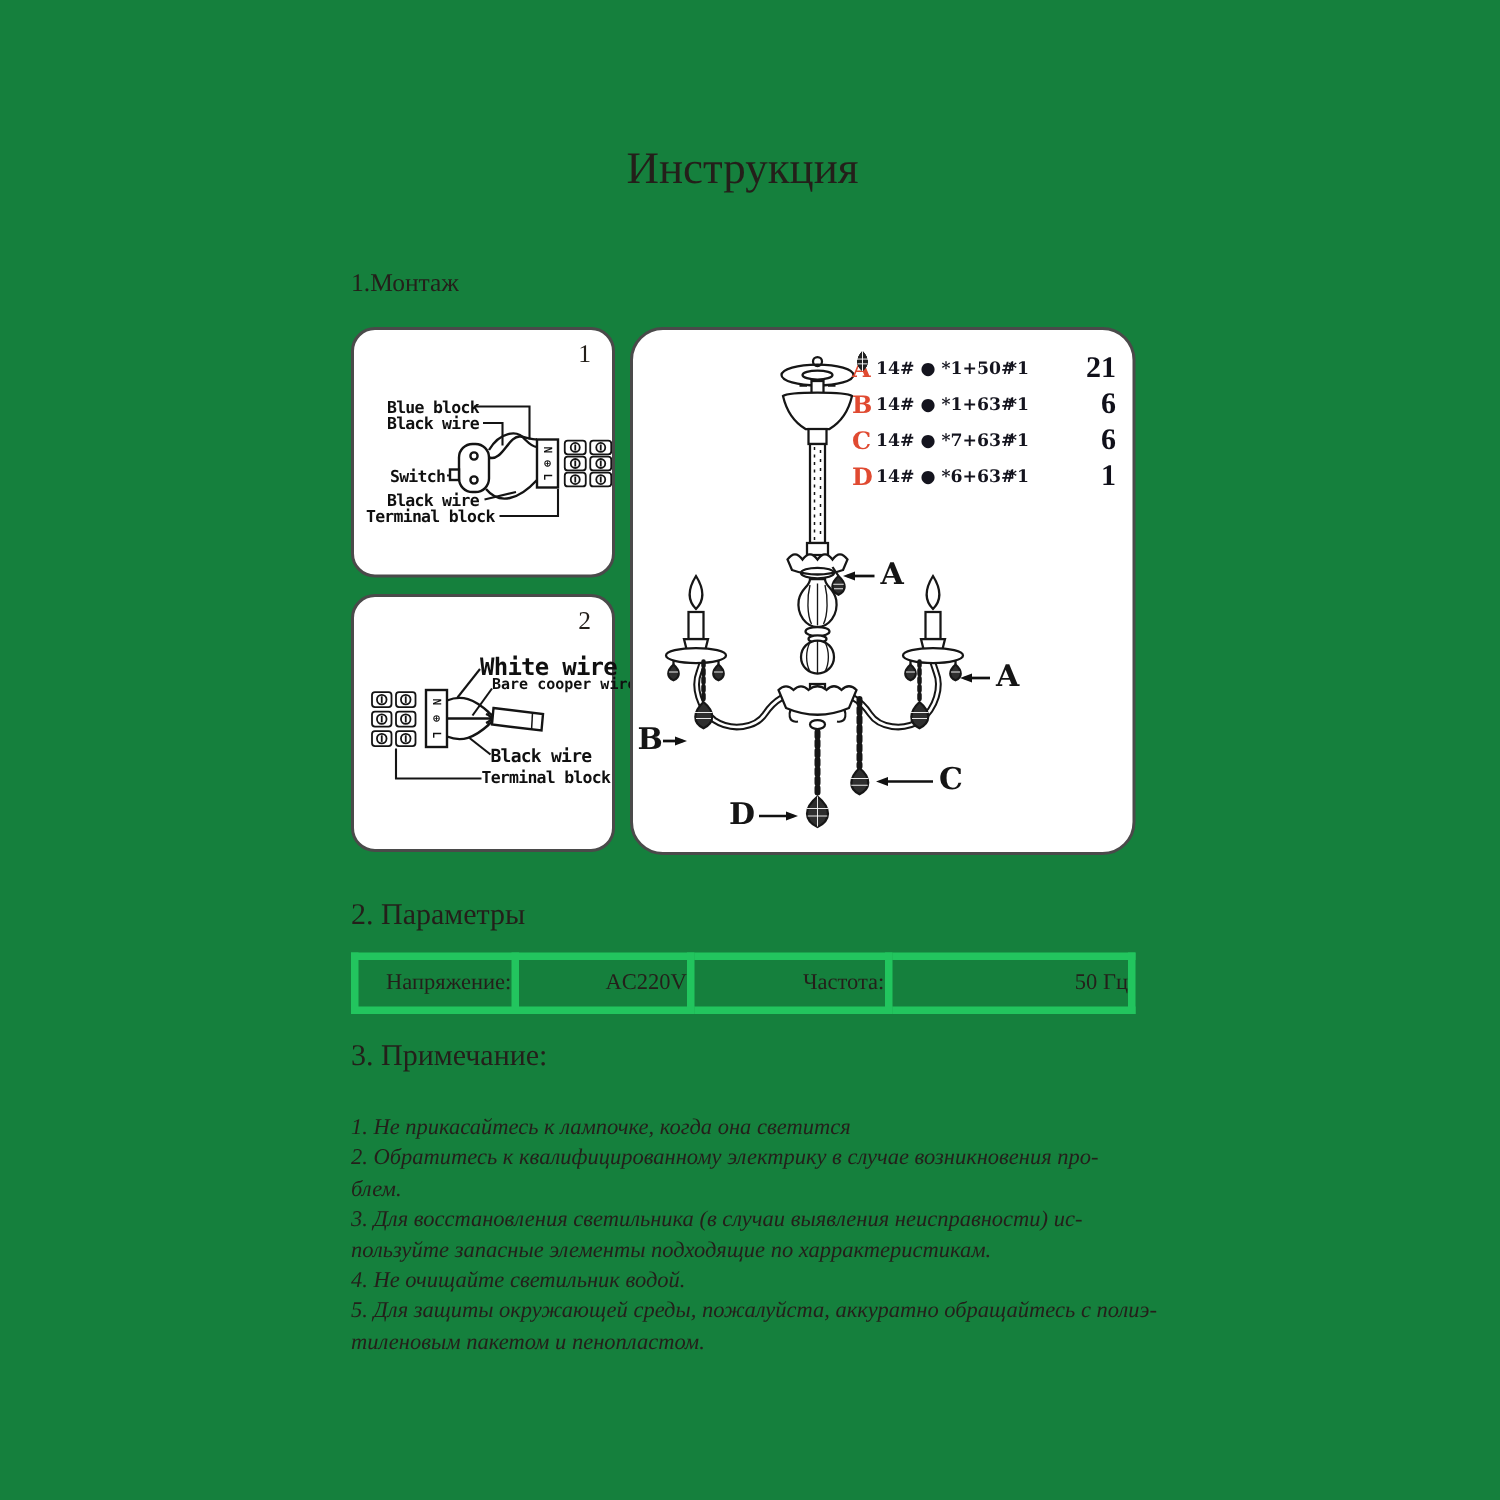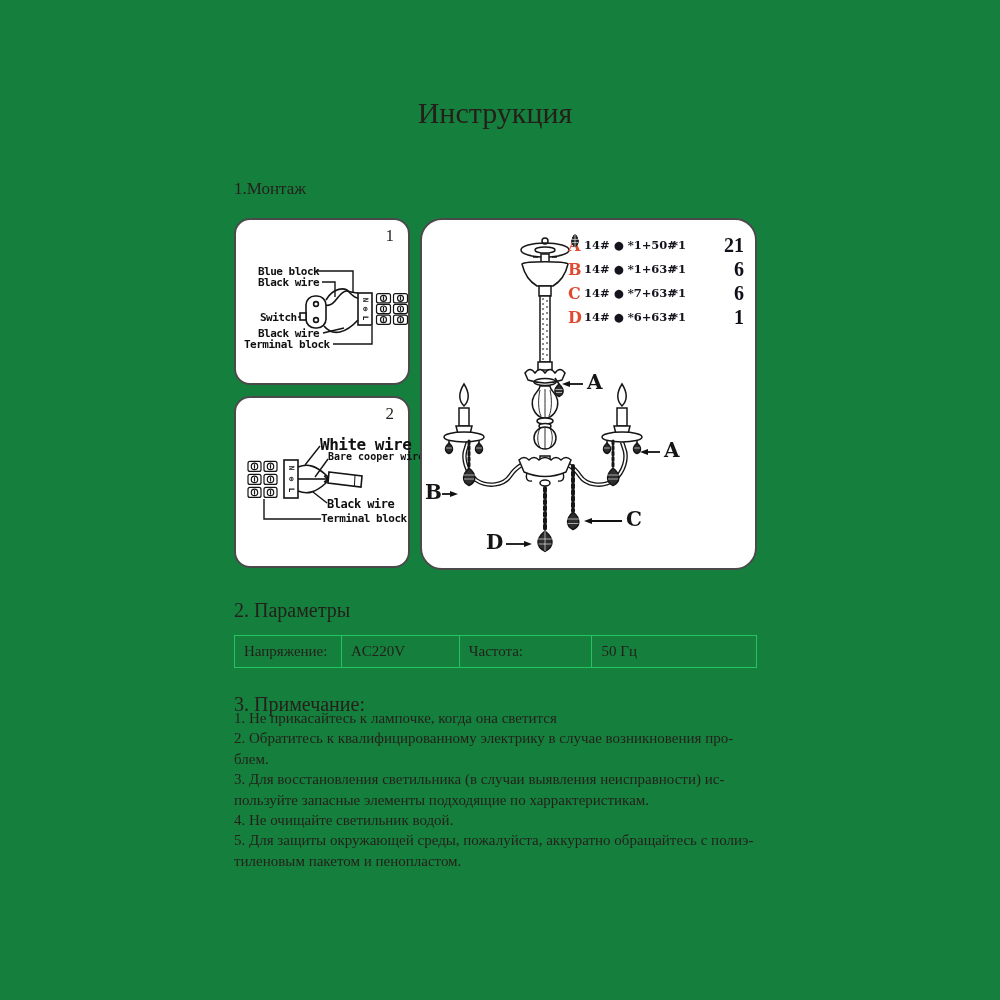--- a/index.html
+++ b/index.html
@@ -27,24 +27,24 @@
   .part-row{display:flex;align-items:center;height:24px;}
   .part-letter{width:16px;font-family:"DejaVu Serif",serif;font-weight:bold;font-size:16px;color:#e04a31;}
   .part-code{width:88px;font-family:"DejaVu Serif",serif;font-weight:bold;font-size:11.5px;color:#14141e;white-space:nowrap;}
   .part-icon{width:14px;height:17px;flex:none;}
   .part-qty{width:18px;font-family:"DejaVu Serif",serif;font-weight:bold;font-size:11.5px;color:#14141e;}
   .part-count{flex:1;text-align:right;font-size:20px;color:#10101a;font-weight:bold;}
   
   .callout{position:absolute;font-family:"DejaVu Serif",serif;font-weight:bold;font-size:20px;color:#151515;}
   
   .param-table{position:absolute;left:234px;top:635px;width:523px;border-collapse:collapse;}
-  .param-table td{border:1px solid #22c55e;height:31px;padding:0 0 0 9px;
-                  font-size:15px;color:#241f1a;}
-  
-  .notes{position:absolute;left:234px;top:708px;width:600px;}
+  .param-table td{border:5px solid #22c55e;height:31px;padding:0 0 0 9px;
+                  font-size:15px;color:#241f1a;text-align:right;}
+  
+  .notes{position:absolute;left:234px;top:742px;width:600px;font-style:italic;}
   .note{margin:0;font-size:15px;line-height:20.4px;white-space:pre-line;color:#241f1a;}
   
   .art path,.art line,.art rect,.art circle,.art ellipse,.art polyline{vector-effect:none;}
 </style>
 </head>
 <body>
 
 <div class="page">
 
   <div class="title-wrap">

